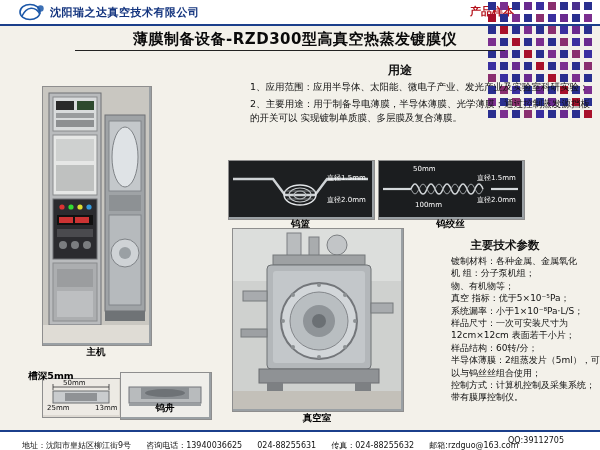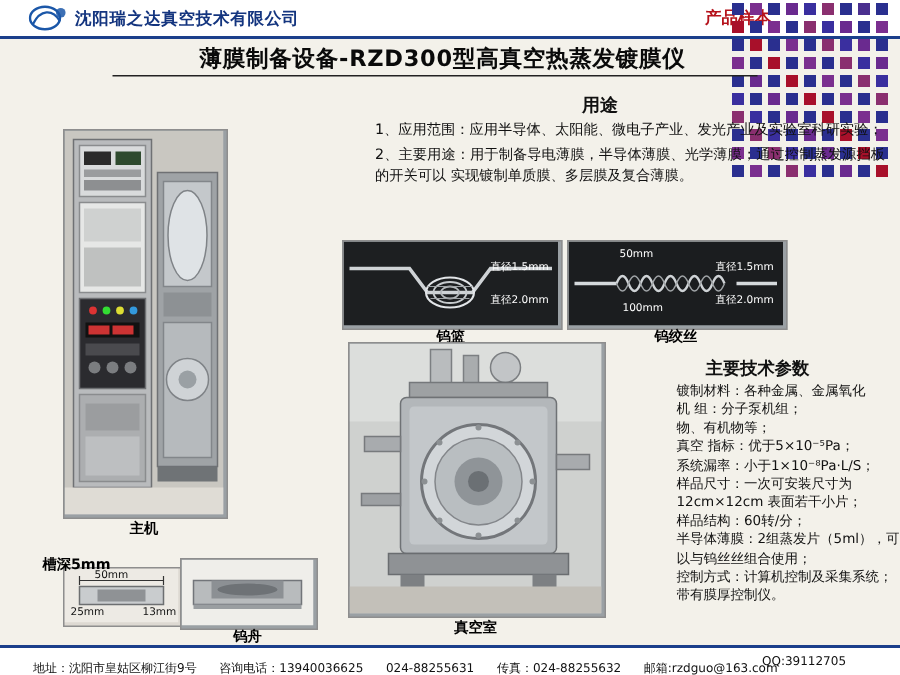--- a/index.html
+++ b/index.html
@@ -298,21 +298,21 @@
 
   <div class="photo" id="photo-wboat">
     <svg width="88" height="44" viewBox="0 0 88 44">
       <rect x="0" y="0" width="88" height="44" fill="#efeeea"></rect>
       <rect x="8" y="14" width="72" height="16" fill="#b8bbbd" stroke="#72757a"></rect>
       <path d="M20 14 L20 26 L68 26 L68 14 Z" fill="#8c9094"></path>
       <ellipse cx="44" cy="20" rx="20" ry="4" fill="#6e7276"></ellipse>
       <rect x="8" y="30" width="72" height="3" fill="#9a9ea1"></rect>
     </svg>
   </div>
-  <div class="cap" style="left:120px;top:418px;width:90px;">钨舟</div>
+  <div class="cap" style="left:120px;top:402px;width:90px;">钨舟</div>
 
   <div class="photo" id="photo-wbasket">
     <svg width="143" height="56" viewBox="0 0 143 56">
       <rect x="0" y="0" width="143" height="56" fill="#1d1f21"></rect>
       <path d="M4 18 L44 18 L56 34 L86 34 L98 18 L139 18" fill="none" stroke="#cfd3d6" stroke-width="2.4"></path>
       <ellipse cx="71" cy="34" rx="16" ry="10" fill="none" stroke="#e2e5e8" stroke-width="1.4"></ellipse>
       <ellipse cx="71" cy="34" rx="11" ry="7" fill="none" stroke="#c7cbce" stroke-width="1.2"></ellipse>
       <ellipse cx="71" cy="34" rx="6" ry="4" fill="none" stroke="#b5b9bc" stroke-width="1.2"></ellipse>
       <line x1="56" y1="30" x2="86" y2="30" stroke="#9fa3a6" stroke-width="0.8"></line>
       <line x1="58" y1="38" x2="84" y2="38" stroke="#9fa3a6" stroke-width="0.8"></line>

